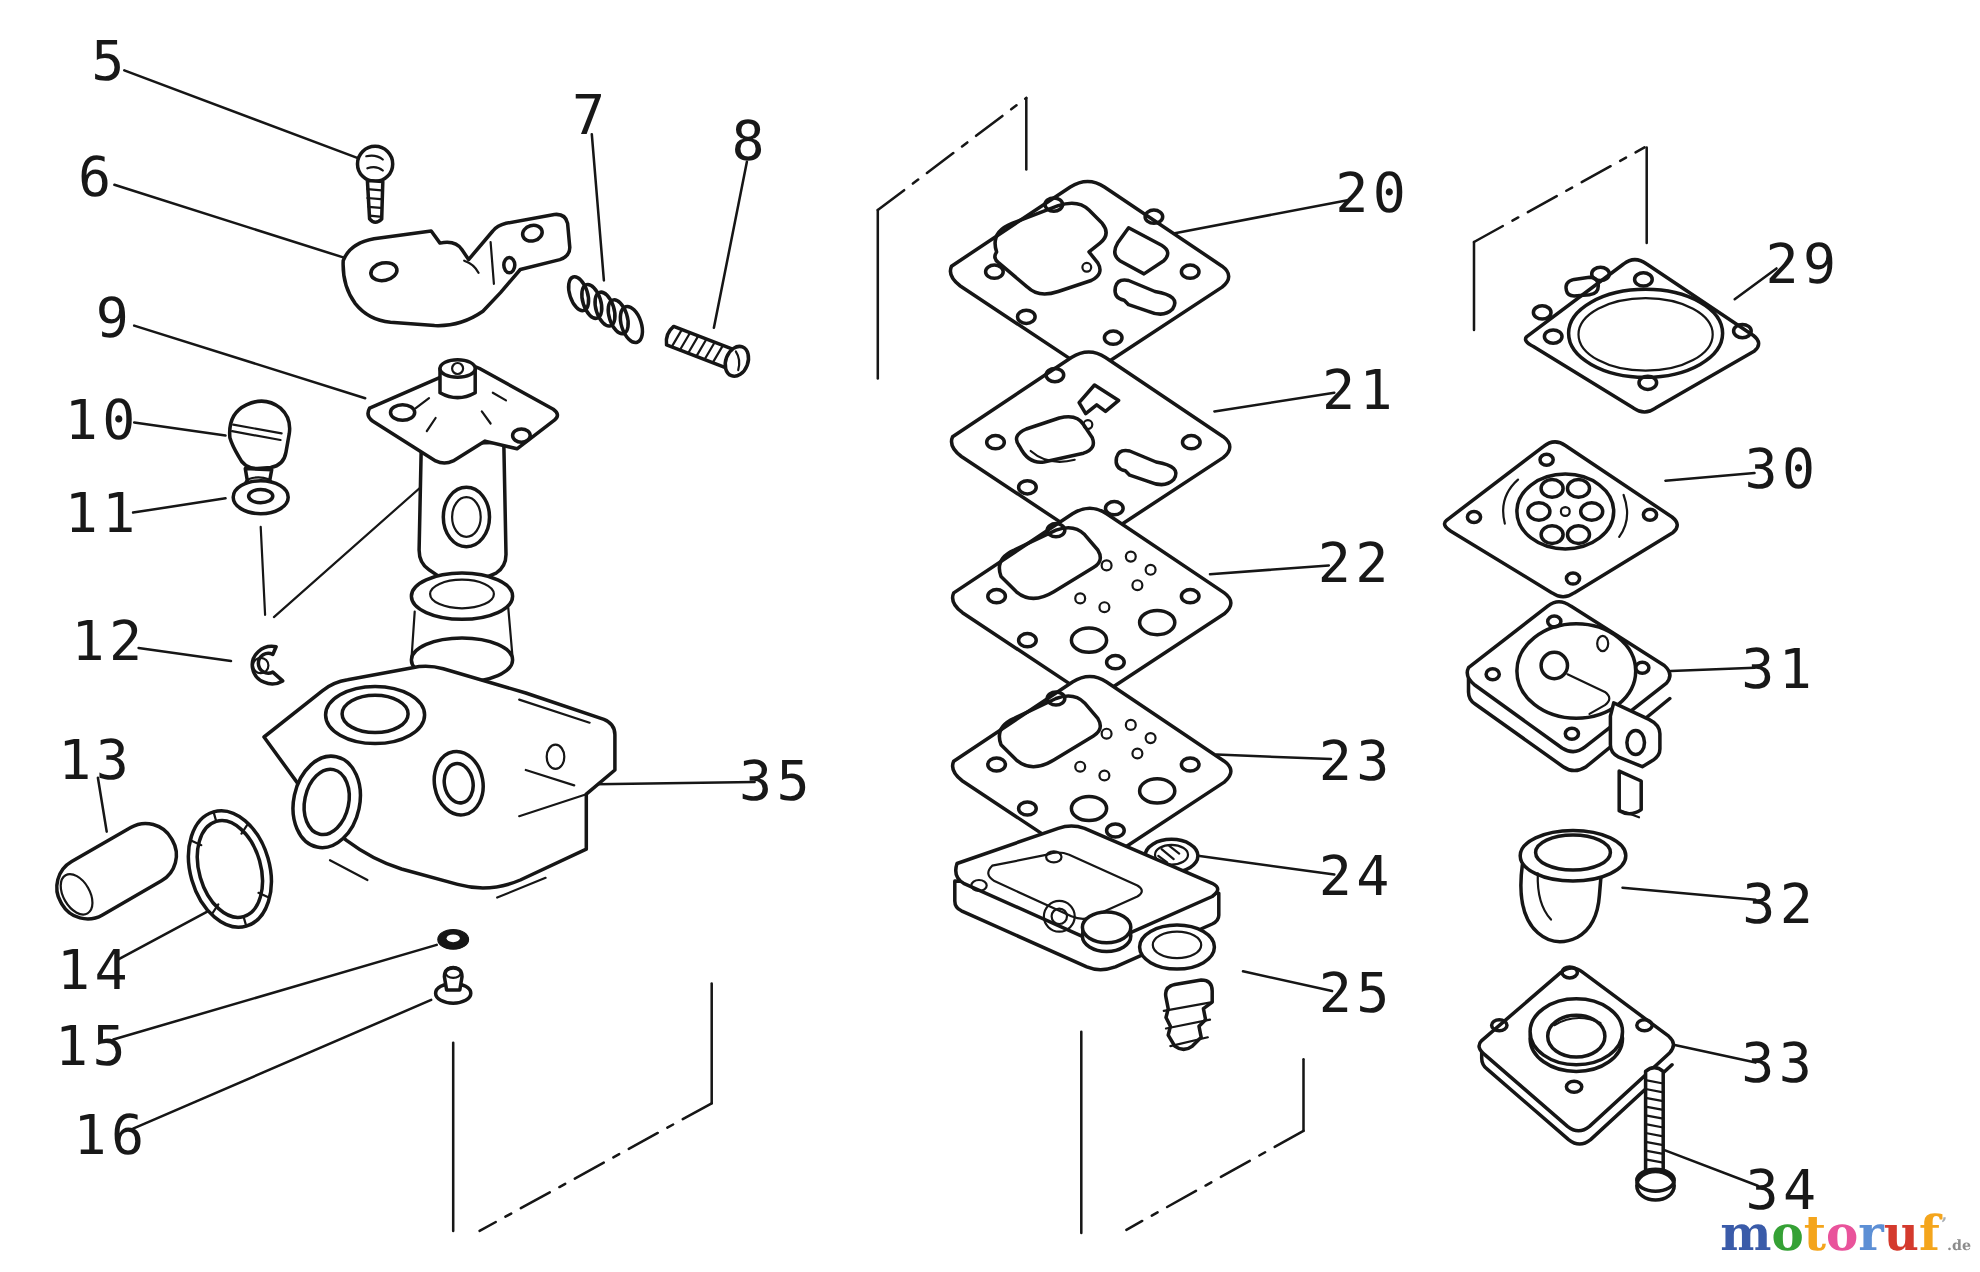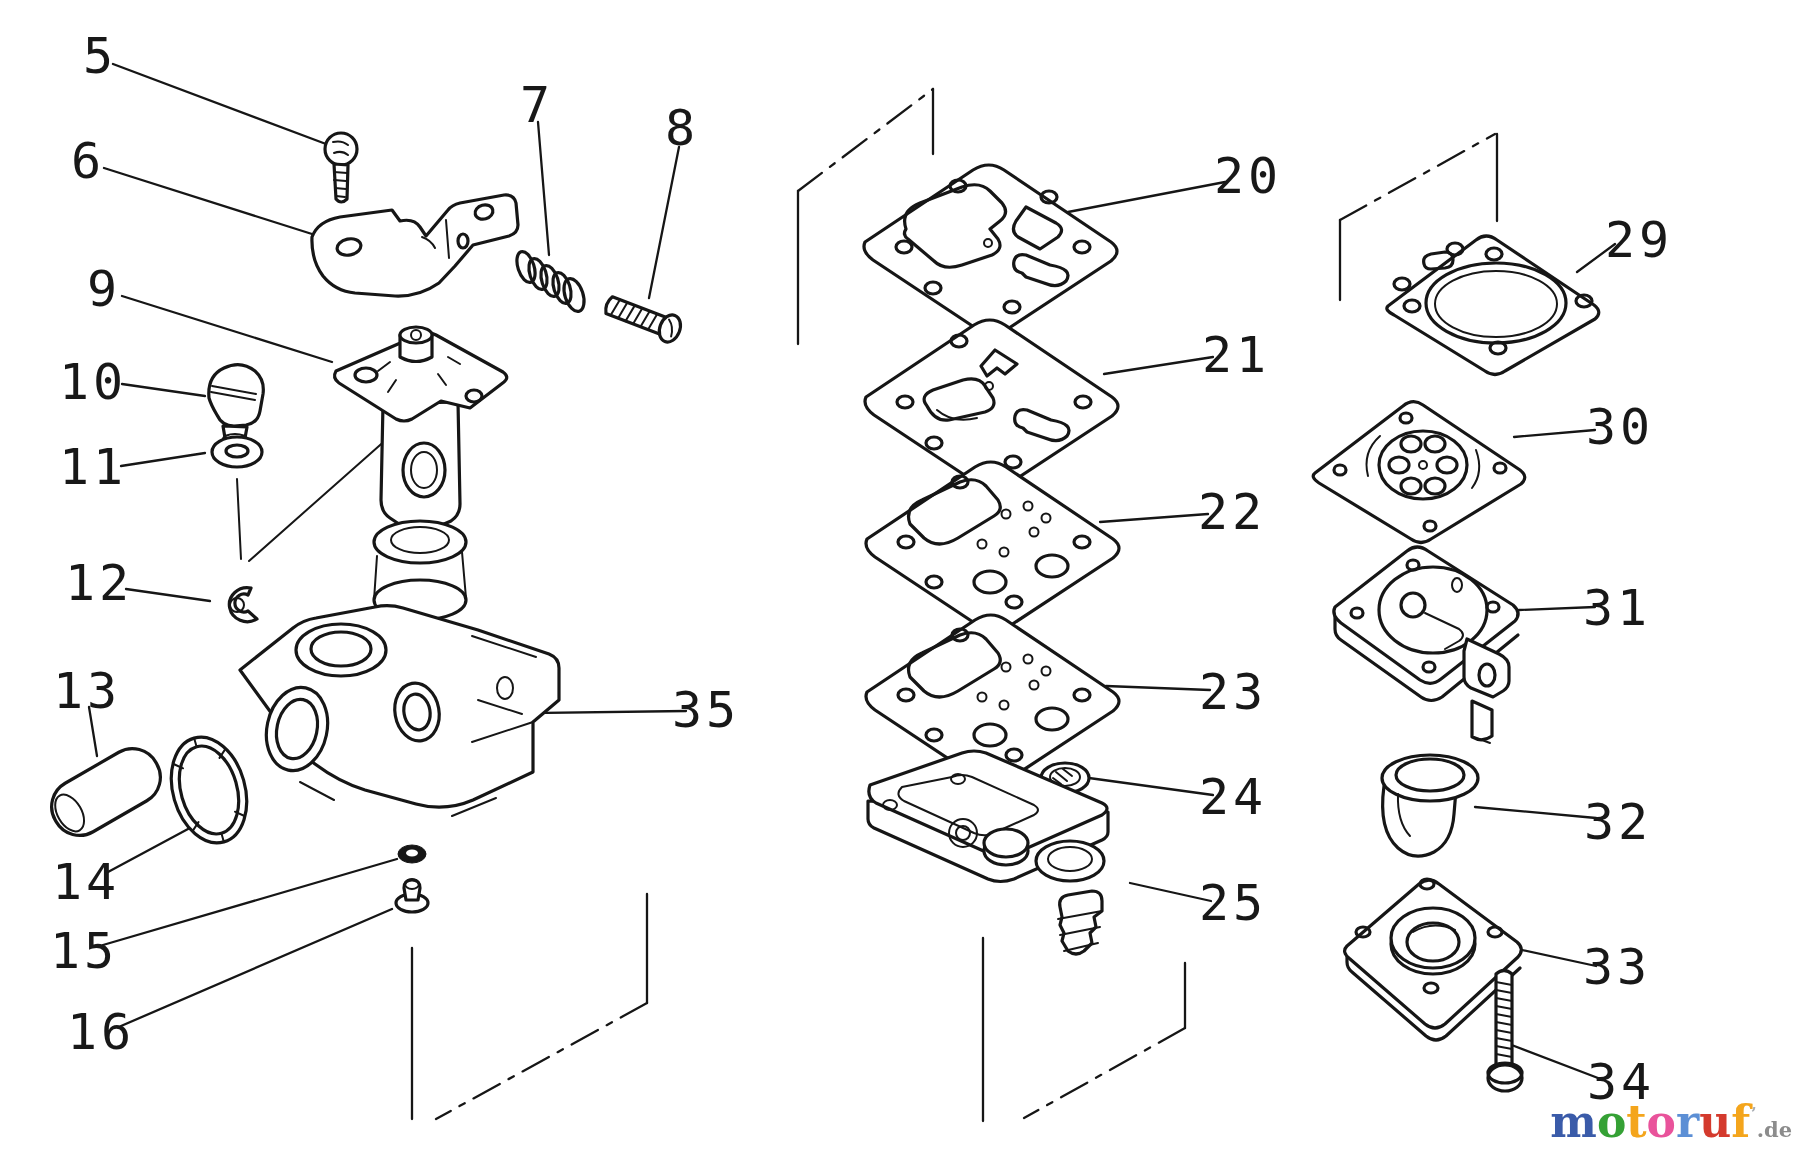--- a/index.html
+++ b/index.html
@@ -19,21 +19,21 @@
     font-size:50px; font-weight:500; fill:#181818; letter-spacing:4px;
   }
   .watermark {
     position:absolute; left:1556px; top:1100px; width:236px; height:52px;
     display:flex; align-items:baseline; justify-content:flex-end;
     font-family:"DejaVu Serif","Liberation Serif",serif; font-weight:bold;
     user-select:none;
   }
   .wl  { font-size:44px; line-height:1; }
   .wtm { font-size:16px; line-height:1; margin-left:1px; transform:translateY(-18px); }
-  .wde { font-size:21px; line-height:1; font-weight:bold; }
+  .wde { font-size:13px; line-height:1; font-weight:bold; }
 </style>
 </head>
 <body>
 
 <div class="stage">
 <svg width="1800" height="1156" viewBox="0 0 1800 1156">
 
   <defs>
     <path id="plateM" d="M-127 9 L-19 -63 Q-3 -73 12 -63 L119 9 Q131 18 119 28 L14 97 Q0 106 -15 96 L-119 27 Q-131 18 -127 9 Z"></path>
     <path id="diamondR" d="M-105 5 L-17 -62 Q-7 -70 3 -63 L100 2 Q109 9 101 16 L11 71 Q1 78 -9 71 L-101 15 Q-110 9 -105 5 Z"></path>

